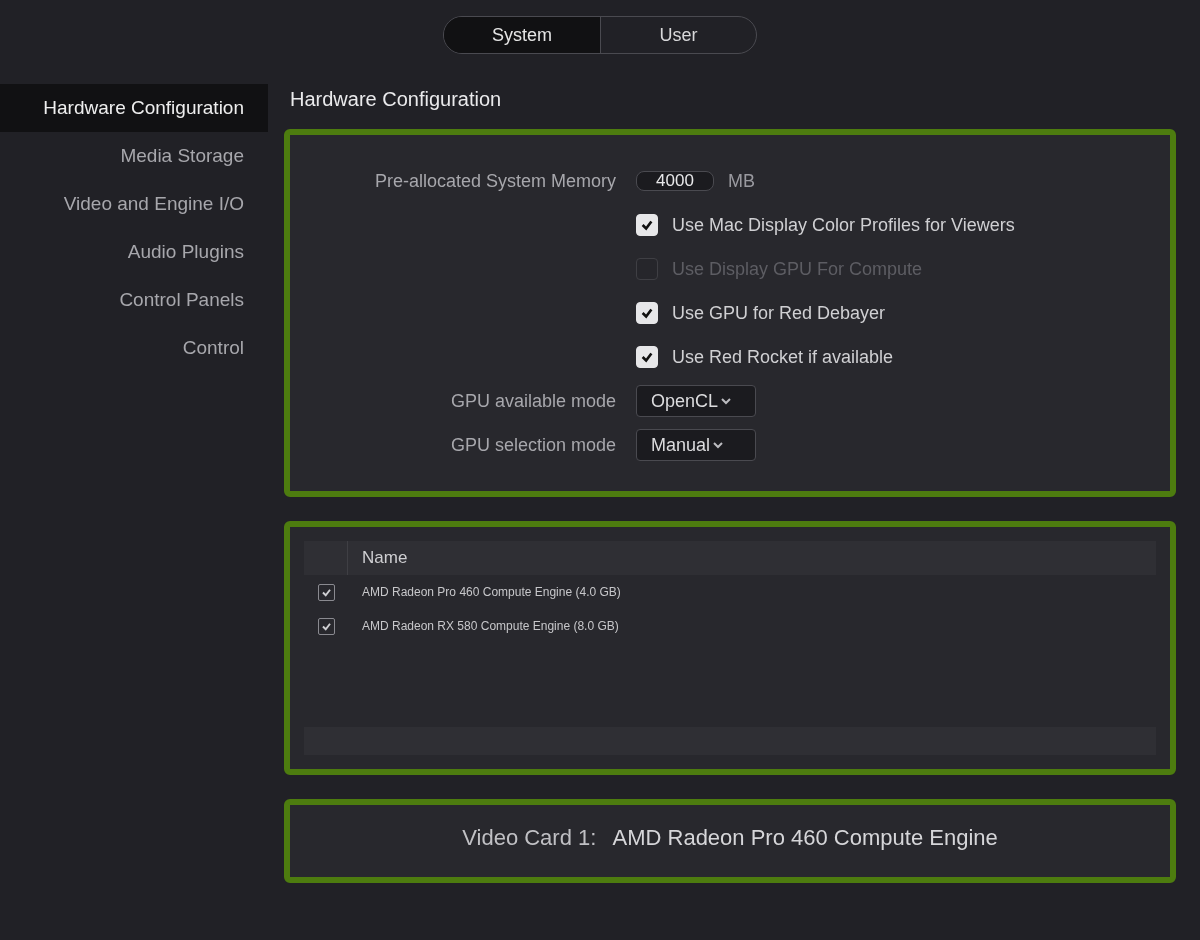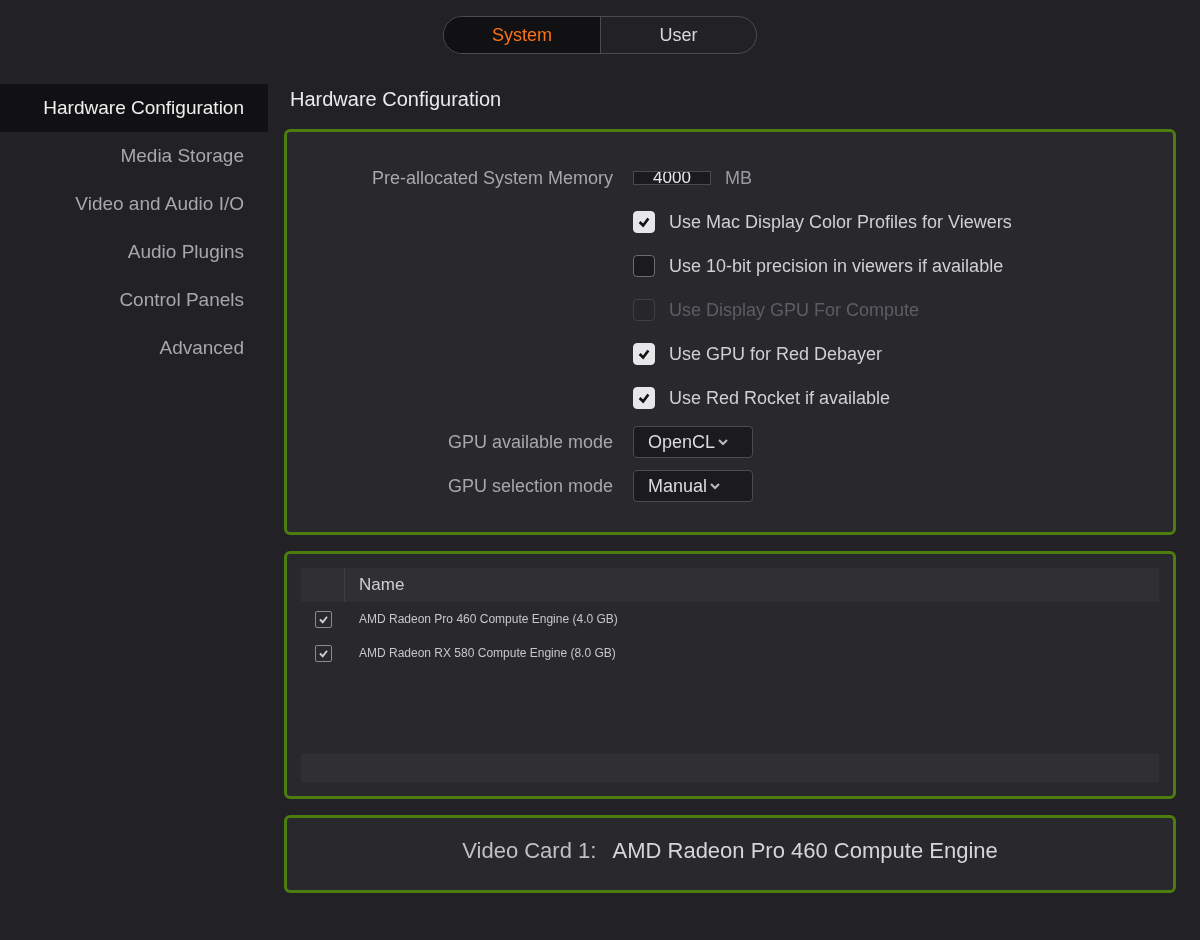--- a/index.html
+++ b/index.html
@@ -32,21 +32,21 @@
     background: transparent;
     border: none;
     font-size: 18px;
     color: #d8d8da;
     cursor: pointer;
     font-family: inherit;
   }
   .seg button + button { border-left: 1px solid #4a4a50; }
   .seg button.active {
     background: #111113;
-    color: #f97316;
+    color: #e5e5e5;
     font-weight: 500;
   }
 
   
   .body {
     display: flex;
     width: 100%;
   }
   .sidebar {
     width: 268px;
@@ -74,25 +74,25 @@
   }
   .page-title {
     font-size: 20px;
     color: #eaeaec;
     font-weight: 400;
     padding: 10px 0 18px 6px;
   }
 
   .panel {
     background: #28282d;
-    border: 3px solid #4d7c0f;
+    border: 6px solid #4d7c0f;
     border-radius: 6px;
     padding: 24px 26px;
   }
-  .panel + .panel { margin-top: 16px; }
+  .panel + .panel { margin-top: 24px; }
 
   
   .row {
     display: flex;
     align-items: center;
     min-height: 44px;
   }
   .row .lab {
     width: 320px;
     flex: 0 0 320px;
@@ -105,24 +105,24 @@
     flex: 1;
     display: flex;
     align-items: center;
     gap: 14px;
     font-size: 18px;
   }
   .disabled, .disabled * { color: #5d5d63 !important; }
 
   input.numbox {
     width: 78px;
-    height: 14px;
+    height: 20px;
     background: #1b1b1f;
     border: 1px solid #4a4a50;
-    border-radius: 0;
+    border-radius: 8px;
     color: #e7e7e9;
     font-size: 17px;
     text-align: center;
     font-family: inherit;
   }
   .unit { color: #9a9aa0; }
 
   .chk {
     width: 22px; height: 22px;
     border: 1px solid #6a6a70;
@@ -216,30 +216,30 @@
 <div class="body">
 
   <div class="sidebar">
     <div class="item active">
       <span>Hardware Configuration</span>
     </div>
     <div class="item">
       <span>Media Storage</span>
     </div>
     <div class="item">
-      <span>Video and Audio I/O</span>
+      <span>Video and Engine I/O</span>
     </div>
     <div class="item">
       <span>Audio Plugins</span>
     </div>
     <div class="item">
       <span>Control Panels</span>
     </div>
     <div class="item">
-      <span>Advanced</span>
+      <span>Control</span>
     </div>
   </div>
 
   <div class="main">
 
     <div class="page-title">Hardware Configuration</div>
 
     <div class="panel">
 
       <div class="row">
@@ -255,29 +255,20 @@
         <div class="ctl">
           <div class="chk checked">
             <svg viewBox="0 0 16 16">
                 <path d="M3 8 L7 12 L13 4"></path>
               </svg>
           </div>
           <span class="chk-label">Use Mac Display Color Profiles for Viewers</span>
         </div>
       </div>
 
-      <div class="row">
-        <div class="lab"></div>
-        <div class="ctl">
-          <div class="chk">
-            
-          </div>
-          <span class="chk-label">Use 10-bit precision in viewers if available</span>
-        </div>
-      </div>
 
       <div class="row disabled">
         <div class="lab"></div>
         <div class="ctl">
           <div class="chk disabled-box">
             
           </div>
           <span class="chk-label">Use Display GPU For Compute</span>
         </div>
       </div>

